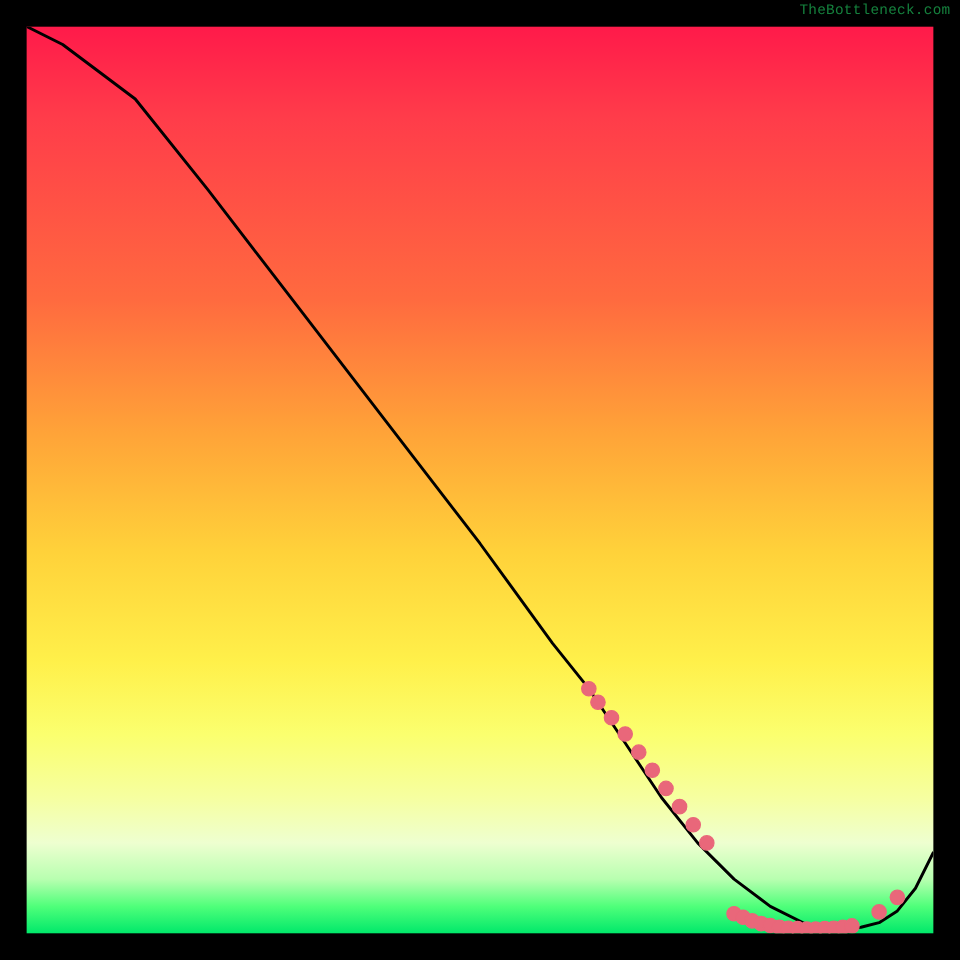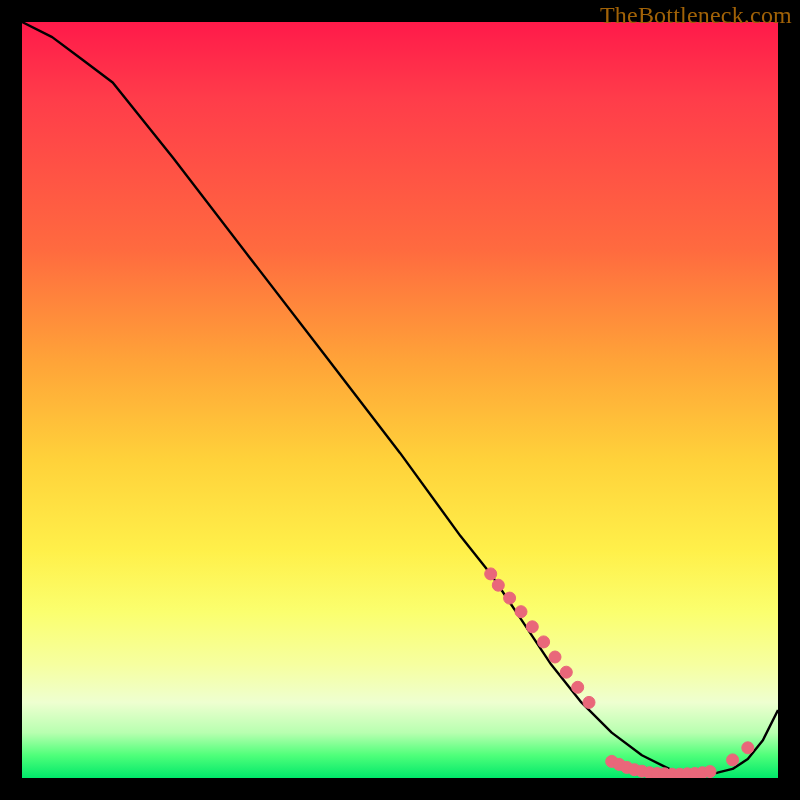--- a/index.html
+++ b/index.html
@@ -47,23 +47,23 @@
   svg.overlay {
     position: absolute;
     inset: 0;
     width: 100%;
     height: 100%;
   }
   .watermark {
     position: absolute;
     top: 2px;
     right: 8px;
-    font-family: Liberation Serif, serif;
-    font-size: 24px;
-    color: #a16207;
+    font-family: Liberation Mono, monospace;
+    font-size: 12px;
+    color: #15803d;
     letter-spacing: 0.2px;
     user-select: none;
   }
 </style>
 </head>
 <body>
 
 <div class="stage">
   <div class="plot">
     <div class="gradient"></div>

